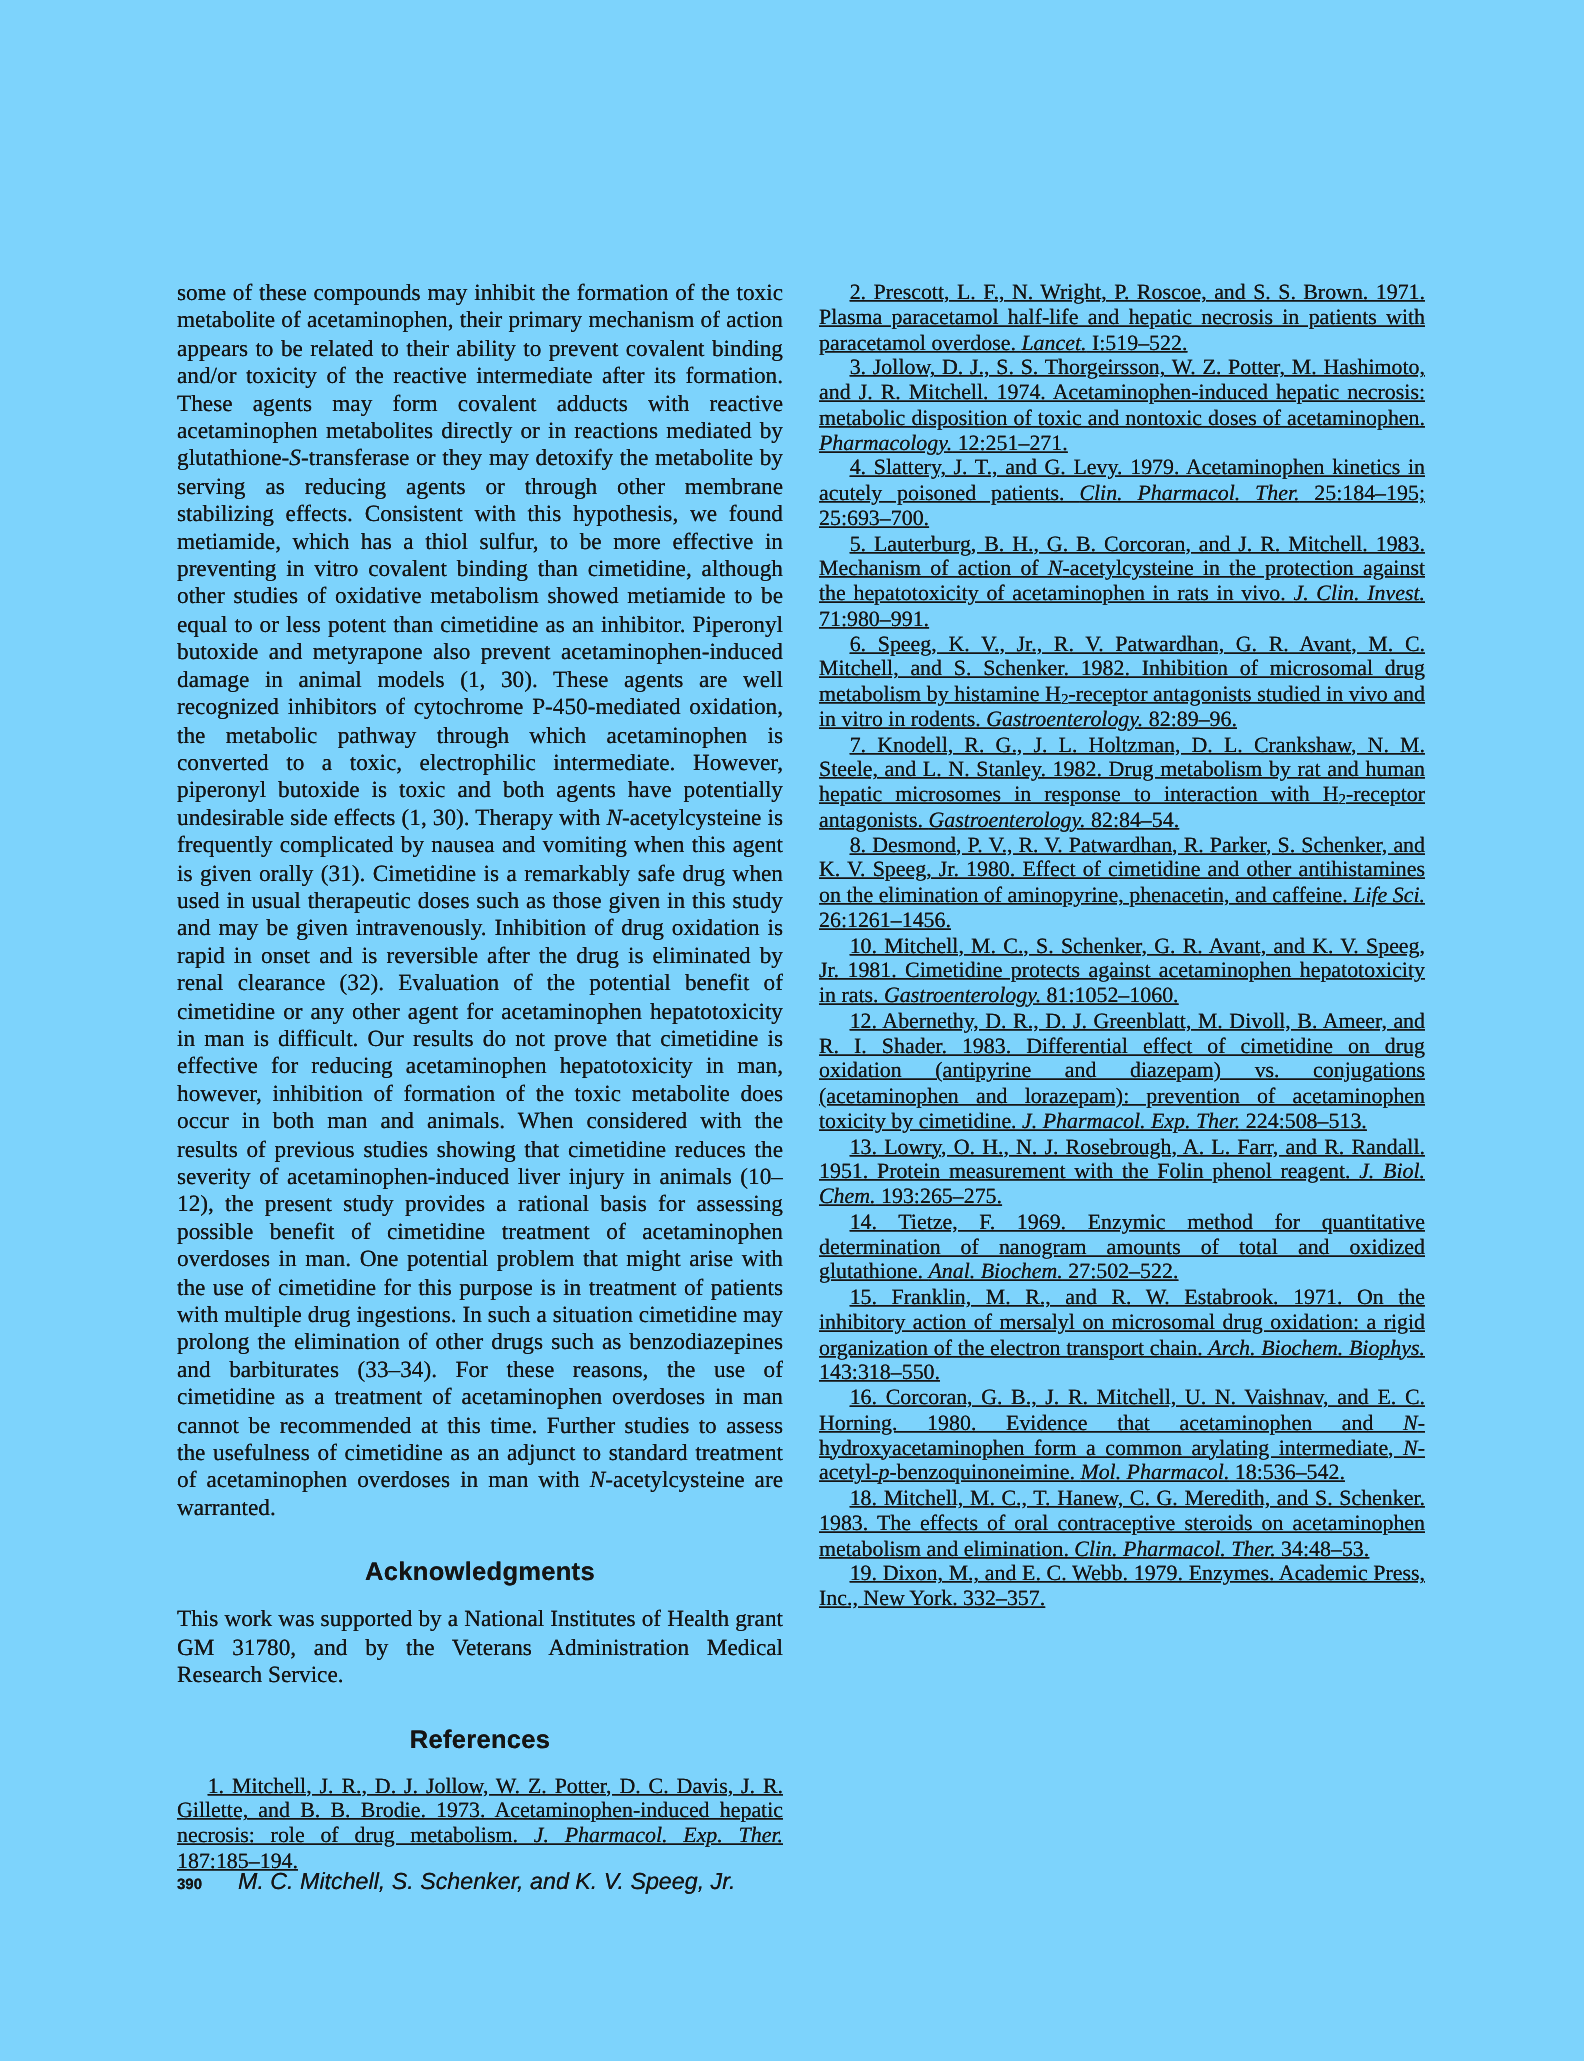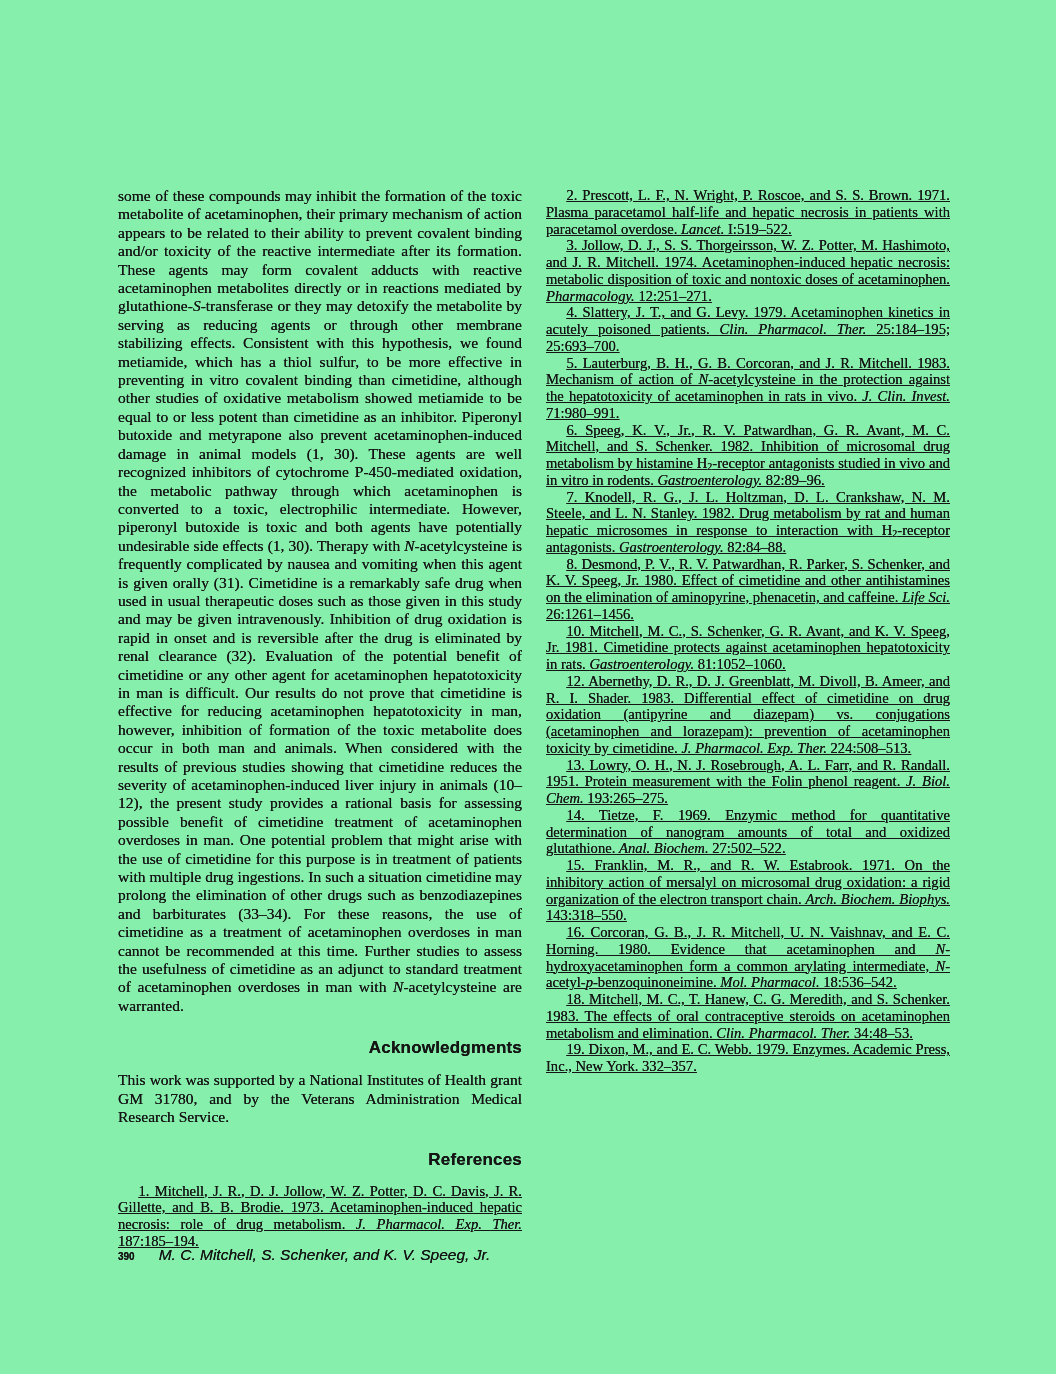--- a/index.html
+++ b/index.html
@@ -29,21 +29,21 @@
   .body-text {
     font-size: 15.5px;
     line-height: 18.4px;
     margin: 0;
   }
   .sec-head {
     font-family: "Liberation Sans", sans-serif;
     font-weight: 700;
     font-size: 17px;
     letter-spacing: 0.2px;
-    text-align: right;
+    text-align: center;
     margin: 23px 0 13px 0;
   }
   .ref {
     font-size: 14.6px;
     line-height: 16.75px;
     margin: 0;
     text-indent: 1.4em;
     text-decoration: underline;
   }
   .it { font-style: italic; }
@@ -67,21 +67,21 @@
   }
   .running-title {
     font-family: Liberation Sans, sans-serif;
     font-style: italic;
     font-size: 15.5px;
   }
 </style>
 </head>
 <body>
 
-<div class="page" style="background: #86efac; color: rgb(21, 21, 21);">
+<div class="page" style="background: #7dd3fc; color: rgb(21, 21, 21);">
 
   <div class="col col-left">
     <p class="body-text"><span>some of these compounds may inhibit the formation of the toxic metabolite of acetaminophen, their primary mechanism of action appears to be related to their ability to prevent covalent binding and/or toxicity of the reactive intermediate after its formation. These agents may form covalent adducts with reactive acetaminophen metabolites directly or in reactions mediated by glutathione-</span><span class="it">S</span><span>-transferase or they may detoxify the metabolite by serving as reducing agents or through other membrane stabilizing effects. Consistent with this hypothesis, we found metiamide, which has a thiol sulfur, to be more effective in preventing in vitro covalent binding than cimetidine, although other studies of oxidative metabolism showed metiamide to be equal to or less potent than cimetidine as an inhibitor. Piperonyl butoxide and metyrapone also prevent acetaminophen-induced damage in animal models (1, 30). These agents are well recognized inhibitors of cytochrome P-450-mediated oxidation, the metabolic pathway through which acetaminophen is converted to a toxic, electrophilic intermediate. However, piperonyl butoxide is toxic and both agents have potentially undesirable side effects (1, 30). Therapy with </span><span class="it">N</span><span>-acetylcysteine is frequently complicated by nausea and vomiting when this agent is given orally (31). Cimetidine is a remarkably safe drug when used in usual therapeutic doses such as those given in this study and may be given intravenously. Inhibition of drug oxidation is rapid in onset and is reversible after the drug is eliminated by renal clearance (32). Evaluation of the potential benefit of cimetidine or any other agent for acetaminophen hepatotoxicity in man is difficult. Our results do not prove that cimetidine is effective for reducing acetaminophen hepatotoxicity in man, however, inhibition of formation of the toxic metabolite does occur in both man and animals. When considered with the results of previous studies showing that cimetidine reduces the severity of acetaminophen-induced liver injury in animals (10–12), the present study provides a rational basis for assessing possible benefit of cimetidine treatment of acetaminophen overdoses in man. One potential problem that might arise with the use of cimetidine for this purpose is in treatment of patients with multiple drug ingestions. In such a situation cimetidine may prolong the elimination of other drugs such as benzodiazepines and barbiturates (33–34). For these reasons, the use of cimetidine as a treatment of acetaminophen overdoses in man cannot be recommended at this time. Further studies to assess the usefulness of cimetidine as an adjunct to standard treatment of acetaminophen overdoses in man with </span><span class="it">N</span><span>-acetylcysteine are warranted.</span></p>
 
     <h2 class="sec-head">Acknowledgments</h2>
 
     <p class="body-text">This work was supported by a National Institutes of Health grant GM 31780, and by the Veterans Administration Medical Research Service.</p>
 
     <h2 class="sec-head">References</h2>
 
@@ -90,21 +90,21 @@
       </div>
   </div>
 
   <div class="col col-right">
     <div class="ref-list">
         <p class="ref"><span>2. Prescott, L. F., N. Wright, P. Roscoe, and S. S. Brown. 1971. Plasma paracetamol half-life and hepatic necrosis in patients with paracetamol overdose. </span><span class="it">Lancet.</span><span> I:519–522.</span></p>
         <p class="ref"><span>3. Jollow, D. J., S. S. Thorgeirsson, W. Z. Potter, M. Hashimoto, and J. R. Mitchell. 1974. Acetaminophen-induced hepatic necrosis: metabolic disposition of toxic and nontoxic doses of acetaminophen. </span><span class="it">Pharmacology.</span><span> 12:251–271.</span></p>
         <p class="ref"><span>4. Slattery, J. T., and G. Levy. 1979. Acetaminophen kinetics in acutely poisoned patients. </span><span class="it">Clin. Pharmacol. Ther.</span><span> 25:184–195; 25:693–700.</span></p>
         <p class="ref"><span>5. Lauterburg, B. H., G. B. Corcoran, and J. R. Mitchell. 1983. Mechanism of action of </span><span class="it">N</span><span>-acetylcysteine in the protection against the hepatotoxicity of acetaminophen in rats in vivo. </span><span class="it">J. Clin. Invest.</span><span> 71:980–991.</span></p>
         <p class="ref"><span>6. Speeg, K. V., Jr., R. V. Patwardhan, G. R. Avant, M. C. Mitchell, and S. Schenker. 1982. Inhibition of microsomal drug metabolism by histamine H</span><sub>2</sub><span>-receptor antagonists studied in vivo and in vitro in rodents. </span><span class="it">Gastroenterology.</span><span> 82:89–96.</span></p>
-        <p class="ref"><span>7. Knodell, R. G., J. L. Holtzman, D. L. Crankshaw, N. M. Steele, and L. N. Stanley. 1982. Drug metabolism by rat and human hepatic microsomes in response to interaction with H</span><sub>2</sub><span>-receptor antagonists. </span><span class="it">Gastroenterology.</span><span> 82:84–88.</span></p>
+        <p class="ref"><span>7. Knodell, R. G., J. L. Holtzman, D. L. Crankshaw, N. M. Steele, and L. N. Stanley. 1982. Drug metabolism by rat and human hepatic microsomes in response to interaction with H</span><sub>2</sub><span>-receptor antagonists. </span><span class="it">Gastroenterology.</span><span> 82:84–54.</span></p>
         <p class="ref"><span>8. Desmond, P. V., R. V. Patwardhan, R. Parker, S. Schenker, and K. V. Speeg, Jr. 1980. Effect of cimetidine and other antihistamines on the elimination of aminopyrine, phenacetin, and caffeine. </span><span class="it">Life Sci.</span><span> 26:1261–1456.</span></p>
         <p class="ref"><span>10. Mitchell, M. C., S. Schenker, G. R. Avant, and K. V. Speeg, Jr. 1981. Cimetidine protects against acetaminophen hepatotoxicity in rats. </span><span class="it">Gastroenterology.</span><span> 81:1052–1060.</span></p>
         <p class="ref"><span>12. Abernethy, D. R., D. J. Greenblatt, M. Divoll, B. Ameer, and R. I. Shader. 1983. Differential effect of cimetidine on drug oxidation (antipyrine and diazepam) vs. conjugations (acetaminophen and lorazepam): prevention of acetaminophen toxicity by cimetidine. </span><span class="it">J. Pharmacol. Exp. Ther.</span><span> 224:508–513.</span></p>
         <p class="ref"><span>13. Lowry, O. H., N. J. Rosebrough, A. L. Farr, and R. Randall. 1951. Protein measurement with the Folin phenol reagent. </span><span class="it">J. Biol. Chem.</span><span> 193:265–275.</span></p>
         <p class="ref"><span>14. Tietze, F. 1969. Enzymic method for quantitative determination of nanogram amounts of total and oxidized glutathione. </span><span class="it">Anal. Biochem.</span><span> 27:502–522.</span></p>
         <p class="ref"><span>15. Franklin, M. R., and R. W. Estabrook. 1971. On the inhibitory action of mersalyl on microsomal drug oxidation: a rigid organization of the electron transport chain. </span><span class="it">Arch. Biochem. Biophys.</span><span> 143:318–550.</span></p>
         <p class="ref"><span>16. Corcoran, G. B., J. R. Mitchell, U. N. Vaishnav, and E. C. Horning. 1980. Evidence that acetaminophen and </span><span class="it">N</span><span>-hydroxyacetaminophen form a common arylating intermediate, </span><span class="it">N</span><span>-acetyl-</span><span class="it">p</span><span>-benzoquinoneimine. </span><span class="it">Mol. Pharmacol.</span><span> 18:536–542.</span></p>
         <p class="ref"><span>18. Mitchell, M. C., T. Hanew, C. G. Meredith, and S. Schenker. 1983. The effects of oral contraceptive steroids on acetaminophen metabolism and elimination. </span><span class="it">Clin. Pharmacol. Ther.</span><span> 34:48–53.</span></p>
         <p class="ref"><span>19. Dixon, M., and E. C. Webb. 1979. Enzymes. Academic Press, Inc., New York. 332–357.</span></p>
       </div>

